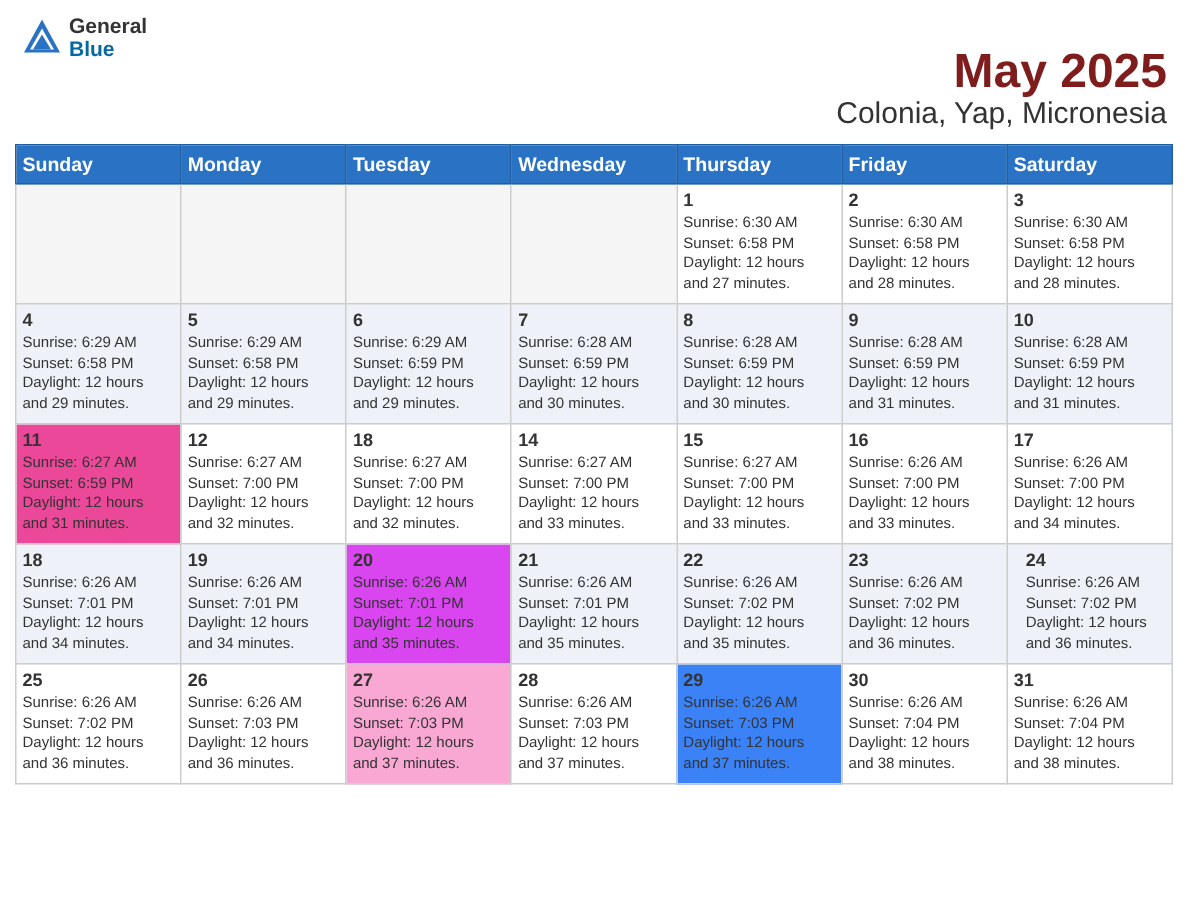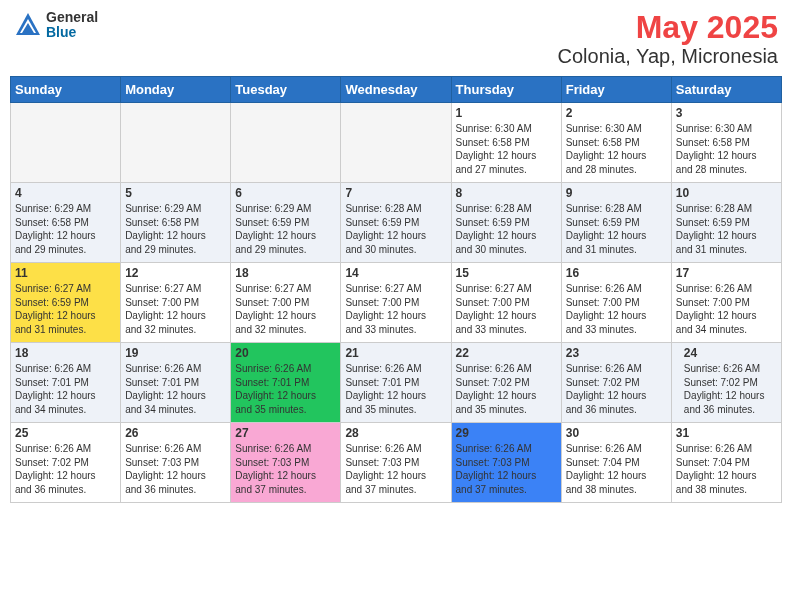--- a/index.html
+++ b/index.html
@@ -34,22 +34,23 @@
     .logo-icon {
       width: 28px;
       height: 28px;
     }
     .title-block {
       text-align: right;
     }
     .month-year {
       font-size: 32px;
       font-weight: bold;
-      color: #ef4444;
+      color: #7f1d1d;
       line-height: 1.1;
+      margin-top: 20px;
     }
     .location {
       font-size: 20px;
       color: #333;
       text-align: center;
     }
     .calendar {
       width: 100%;
       border-collapse: collapse;
       border: 1px solid #ccc;
@@ -201,21 +202,21 @@
         </td>
         <td style="background: rgb(238, 242, 248);">
           <span class="day-num">10</span>
           <div class="day-info" style="white-space: pre-line;">Sunrise: 6:28 AM
 Sunset: 6:59 PM
 Daylight: 12 hours
 and 31 minutes.</div>
         </td>
       </tr>
       <tr>
-        <td style="background: #fde047; margin-top: 16px;">
+        <td style="background: #ec4899; margin-top: 16px;">
           <span class="day-num">11</span>
           <div class="day-info" style="white-space: pre-line;">Sunrise: 6:27 AM
 Sunset: 6:59 PM
 Daylight: 12 hours
 and 31 minutes.</div>
         </td>
         <td style="background: rgb(255, 255, 255);">
           <span class="day-num">12</span>
           <div class="day-info" style="white-space: pre-line;">Sunrise: 6:27 AM
 Sunset: 7:00 PM
@@ -266,21 +267,21 @@
 Daylight: 12 hours
 and 34 minutes.</div>
         </td>
         <td style="background: rgb(238, 242, 248);">
           <span class="day-num">19</span>
           <div class="day-info" style="white-space: pre-line;">Sunrise: 6:26 AM
 Sunset: 7:01 PM
 Daylight: 12 hours
 and 34 minutes.</div>
         </td>
-        <td style="background: #22c55e; margin-top: 28px;">
+        <td style="background: #d946ef; margin-top: 28px;">
           <span class="day-num">20</span>
           <div class="day-info" style="white-space: pre-line;">Sunrise: 6:26 AM
 Sunset: 7:01 PM
 Daylight: 12 hours
 and 35 minutes.</div>
         </td>
         <td style="background: rgb(238, 242, 248);">
           <span class="day-num">21</span>
           <div class="day-info" style="white-space: pre-line;">Sunrise: 6:26 AM
 Sunset: 7:01 PM

